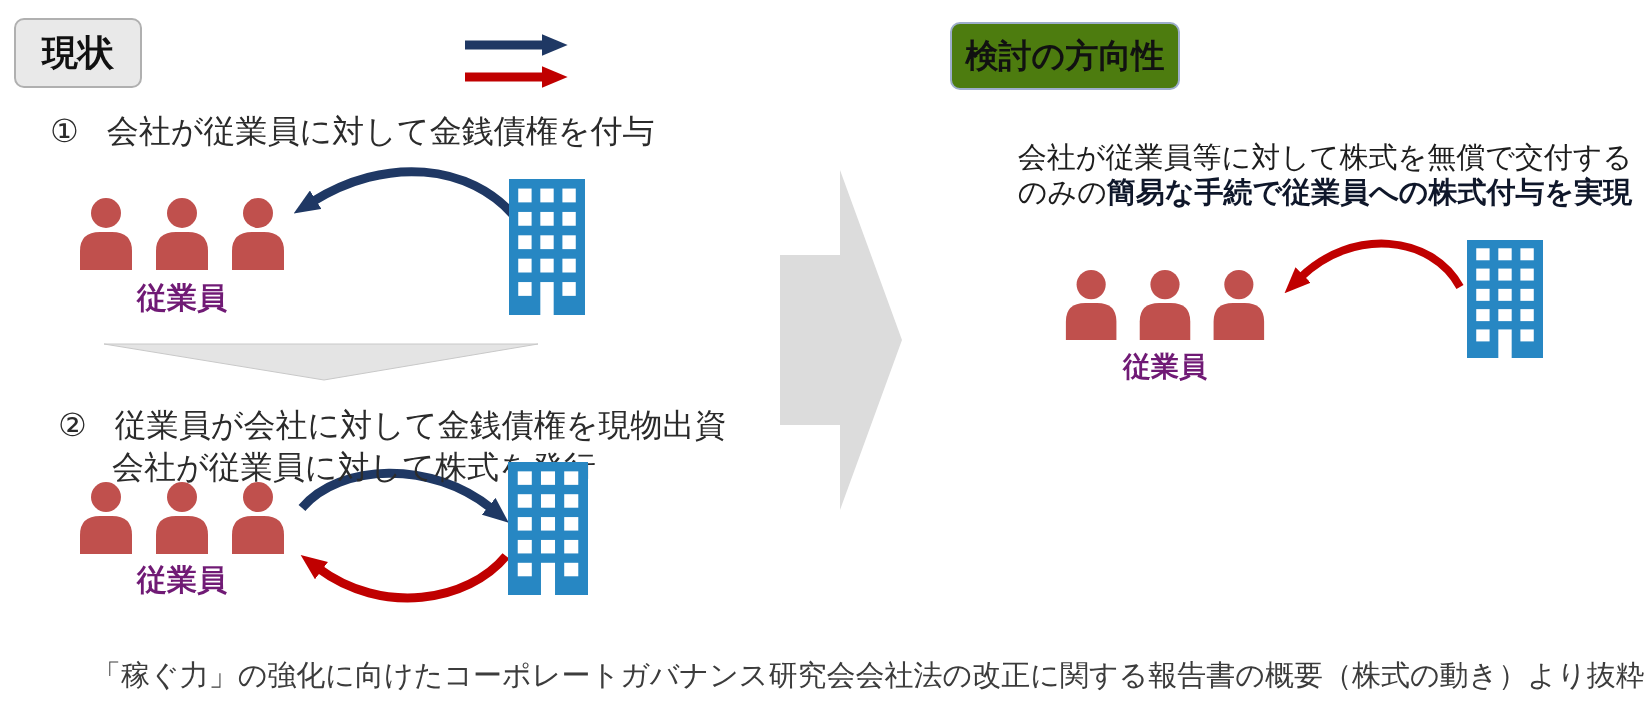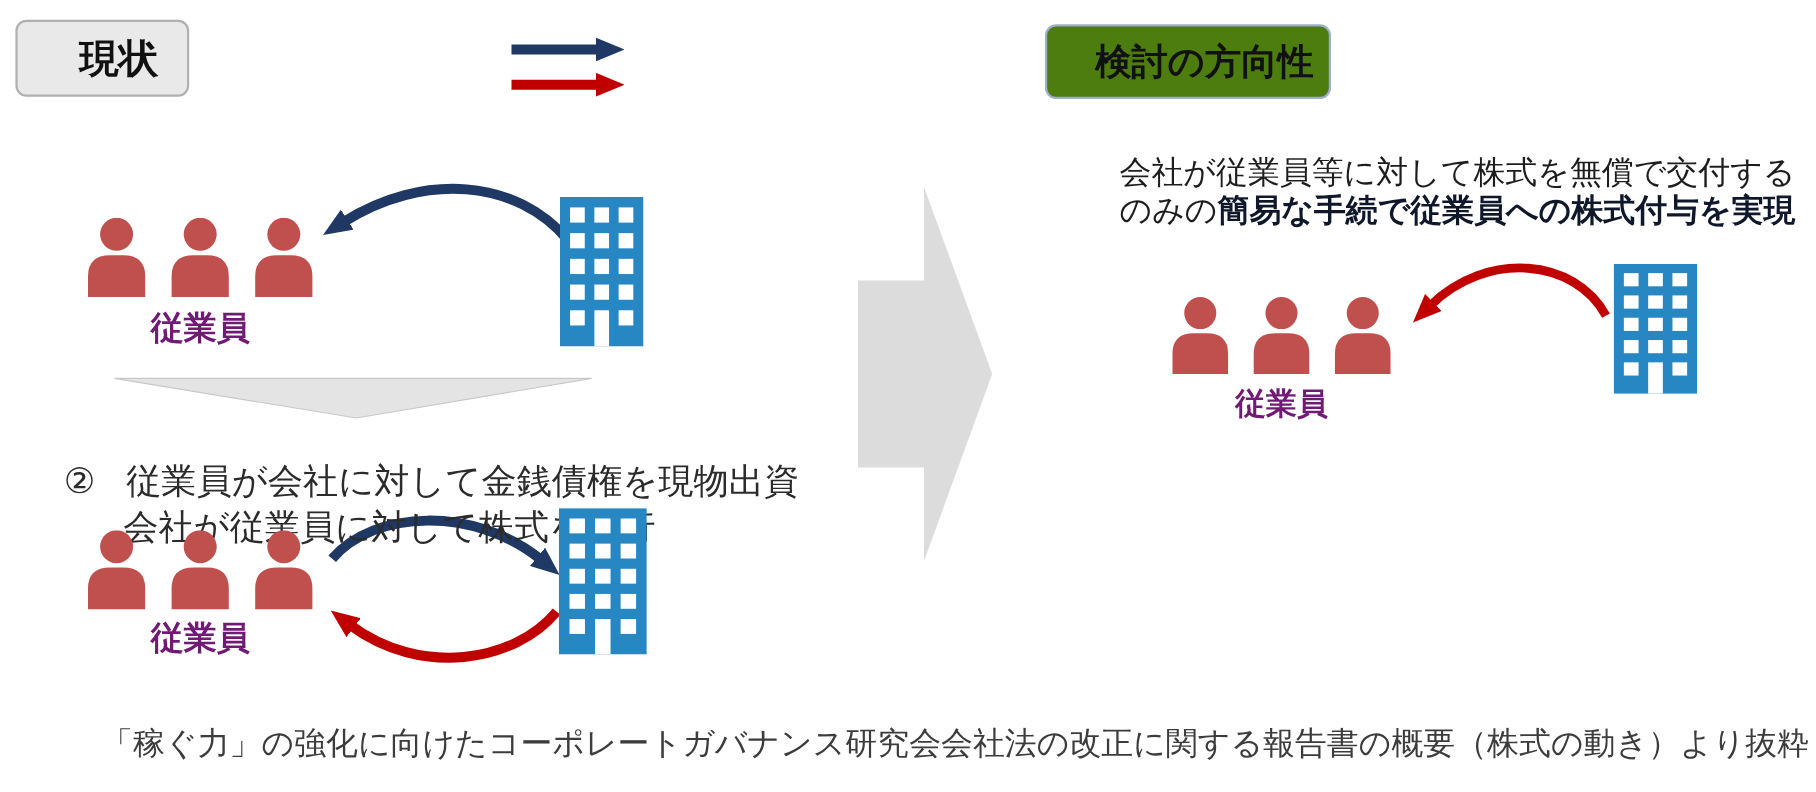--- a/index.html
+++ b/index.html
@@ -5,31 +5,31 @@
   html,body{margin:0;padding:0;background:#fff;}
   .canvas{
     position:relative;width:1651px;height:720px;background:#ffffff;
     font-family:"Liberation Sans","DejaVu Sans",sans-serif;color:#262626;
     overflow:hidden;
   }
   .abs{position:absolute;}
   .layer{position:absolute;left:0;top:0;pointer-events:none;}
   .title-box{
     display:flex;align-items:center;justify-content:center;
-    border-radius:10px;font-weight:bold;color:#111;padding-left:30px;
+    border-radius:10px;font-weight:bold;color:#111;
   }
   .current-box{left:14px;top:18px;width:124px;height:66px;font-size:36px;
     background:#e9e9e9;border:2px solid #b0b0b0;}
   .proposal-box{left:950px;top:22px;width:226px;height:64px;font-size:33px;
     background:#4d7c0f;border:2px solid #9eaecb;}
   .legend-label{font-size:29px;color:#1f1f1f;white-space:nowrap;}
   .step-line{font-size:32px;color:#2b2b2b;white-space:nowrap;}
   .step-line .num{display:inline-block;}
   .step-line .txt{display:inline-block;margin-left:28px;}
-  .step2-wrap{line-height:42px;margin-top:12px;}
+  .step2-wrap{line-height:42px;}
   .step2-wrap .indent{margin-left:54px;}
   .emp-label{font-weight:bold;color:#701a75;text-align:center;white-space:nowrap;}
   .proposal-text{width:660px;text-align:center;font-size:29px;line-height:35px;
     color:#1d1d1d;white-space:nowrap;}
   .proposal-text b{font-weight:bold;color:#0f172a;}
   .caption{font-family:"Liberation Serif","DejaVu Serif",serif;
     font-size:29px;color:#3c3c3c;white-space:nowrap;}
 </style>
 </head>
 <body>
@@ -79,20 +79,23 @@
     <path d="M506,556 C468,602 382,616 318,568" fill="none" stroke-width="9" marker-end="url(#mred)" stroke="#c00000"></path>
 
     <polygon points="780,255 840,255 840,170 902,340 840,510 840,425 780,425" fill="#dcdcdc"></polygon>
 
     <path d="M1460,287 C1432,235 1352,227 1300,278" fill="none" stroke-width="8" marker-end="url(#mred)" stroke="#c00000"></path>
   </svg>
 
   <div class="abs title-box current-box">現状</div>
 
 
+  <div class="abs step-line" style="left:50px;top:110px">
+    <span class="num">①</span><span class="txt">会社が従業員に対して金銭債権を付与</span>
+  </div>
 
   <svg class="abs" style="left:76px;top:198px" width="212" height="72" viewBox="0 0 212 72">
     <use href="#person-shape" x="0" fill="#c0504d"></use>
     <use href="#person-shape" x="76" fill="#c0504d"></use>
     <use href="#person-shape" x="152" fill="#c0504d"></use>
   </svg>
   <div class="abs emp-label" style="left:76px;top:278px;width:212px;font-size:30px">従業員</div>
 
   <svg class="abs" style="left:509px;top:179px" width="76" height="136" viewBox="0 0 74 128" preserveAspectRatio="none">
     <use href="#building-shape" fill="#2787c3"></use>

